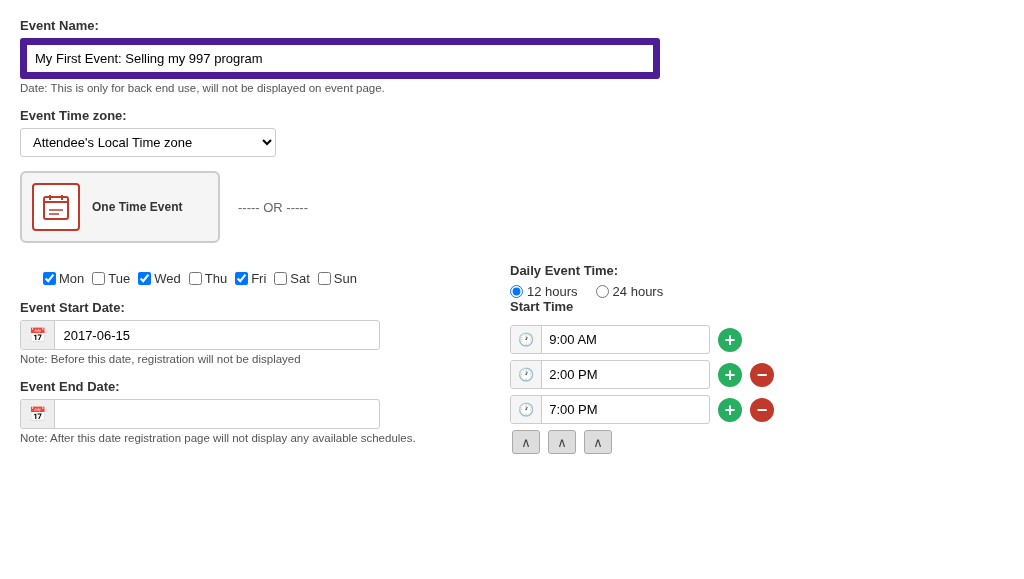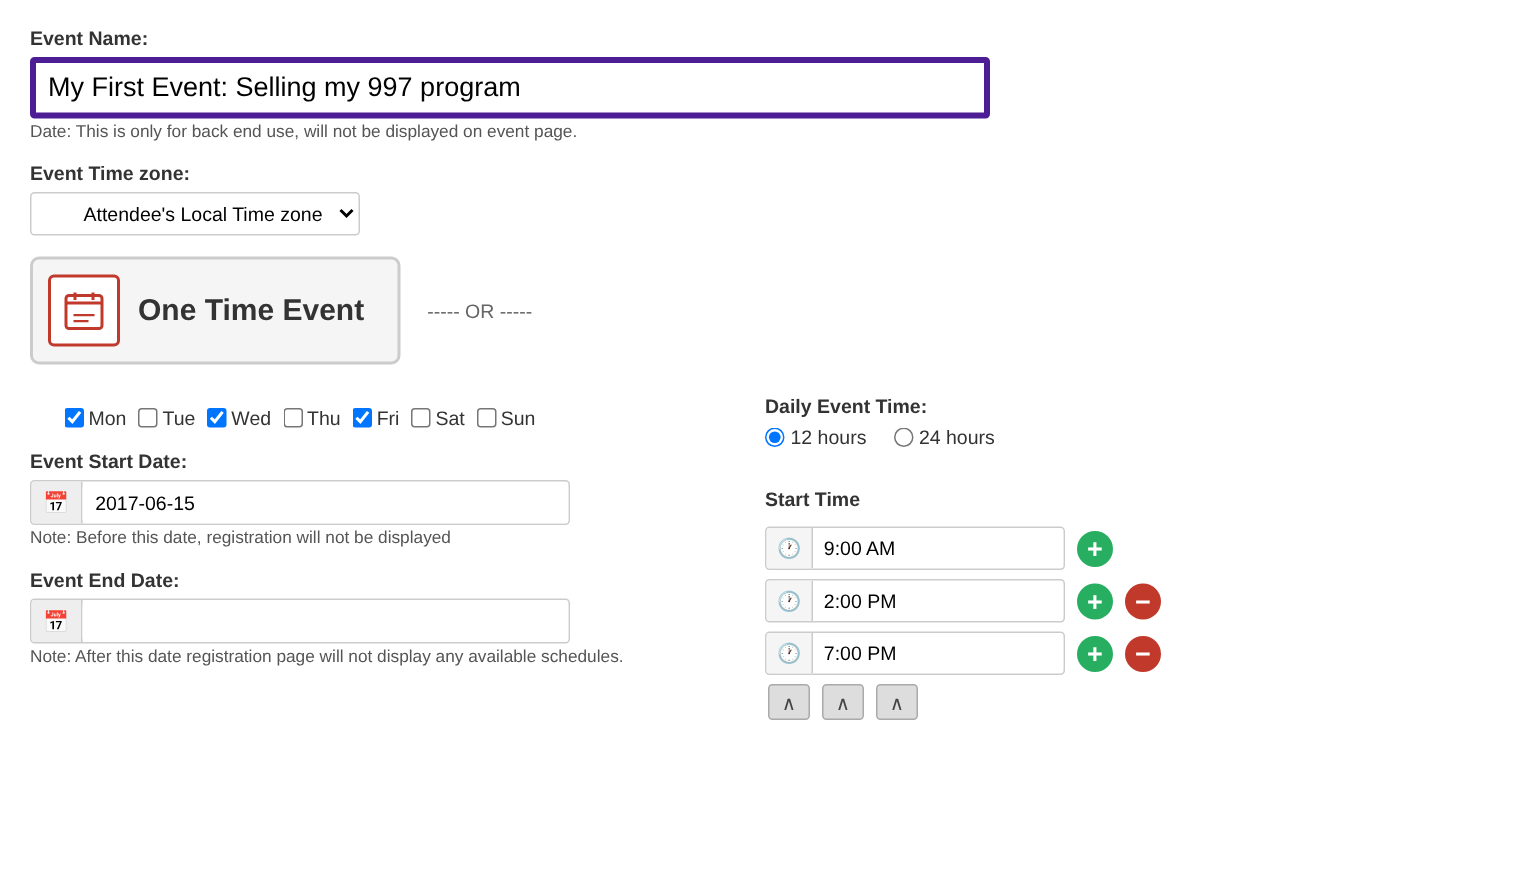--- a/index.html
+++ b/index.html
@@ -22,47 +22,47 @@
     }
     .field-note {
       font-size: 11.5px;
       color: #555;
       margin-top: 3px;
     }
     .section { margin-bottom: 14px; }
     input[type="text"] {
       width: 100%;
       padding: 6px 8px;
-      border: 4px solid #4c1d95;
-      border-radius: 3px;
-      font-size: 18px;
+      border: 7px solid #4c1d95;
+      border-radius: 3px;
+      font-size: 13px;
     }
     select {
       padding: 5px 8px;
       border: 1px solid #ccc;
       border-radius: 3px;
       font-size: 13px;
       background: #fff;
       appearance: auto;
     }
-    .timezone-select { width: 220px; text-align: right; }
+    .timezone-select { width: 256px; }
     .event-type-row {
       display: flex;
       align-items: center;
       gap: 18px;
       margin-bottom: 20px;
     }
     .event-type-btn {
       display: flex;
       align-items: center;
       gap: 12px;
       padding: 10px 22px 10px 10px;
       border-radius: 6px;
       cursor: pointer;
-      font-size: 20px;
+      font-size: 12px;
       font-weight: bold;
       border: 2px solid #ccc;
       background: #f5f5f5;
       color: #333;
       min-width: 200px;
     }
     .event-type-btn.active {
       background: #4a9bd4;
       border: 2px solid #4a9bd4;
       color: #fff;
@@ -133,21 +133,21 @@
 
     
     .daily-event-time-label {
       font-weight: bold;
       margin-bottom: 6px;
     }
     .time-format-row {
       display: flex;
       align-items: center;
       gap: 18px;
-      margin-bottom: 26px;
+      margin-bottom: 0;
     }
     .radio-item {
       display: flex;
       align-items: center;
       gap: 4px;
       font-size: 13px;
     }
     .start-time-label {
       font-weight: bold;
       margin-bottom: 11px;

